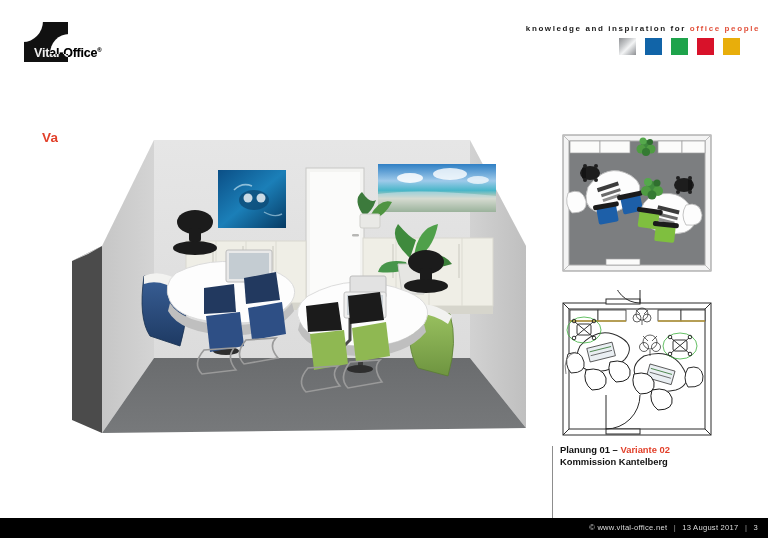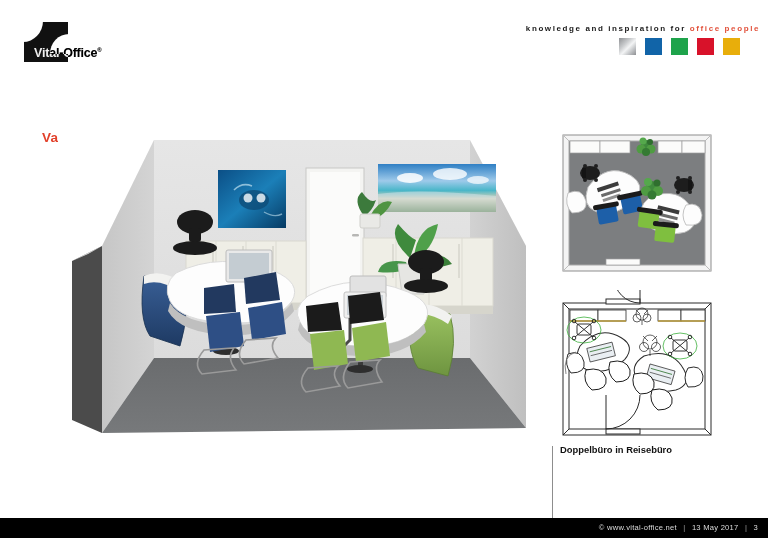--- a/index.html
+++ b/index.html
@@ -463,24 +463,27 @@
         <circle cx="86" cy="57" r="4.5"></circle>
         <circle cx="98" cy="57" r="4.5"></circle>
     <path d="M85,46 l5,5 M99,46 l-5,5 M92,60 l0,6"></path>
   </g>
 </svg>
 </div>
 
 <div id="caption-divider"></div>
 
 <div id="caption">
-  <div>Doppelbüro in Reisebüro</div>
+  <div>
+    <span>Planung 01 – </span><span class="accent">Variante 02</span>
+  </div>
+  <div>Kommission Kantelberg</div>
 </div>
 
 <div id="footer-bar"></div>
 <div id="footer-text">
   <span>©</span>
   <span>www.vital-office.net</span>
   <span class="sep">|</span>
-  <span>13 May 2017</span>
+  <span>13 August 2017</span>
   <span class="sep">|</span>
   <span>3</span>
 </div>
 
 </body></html>

